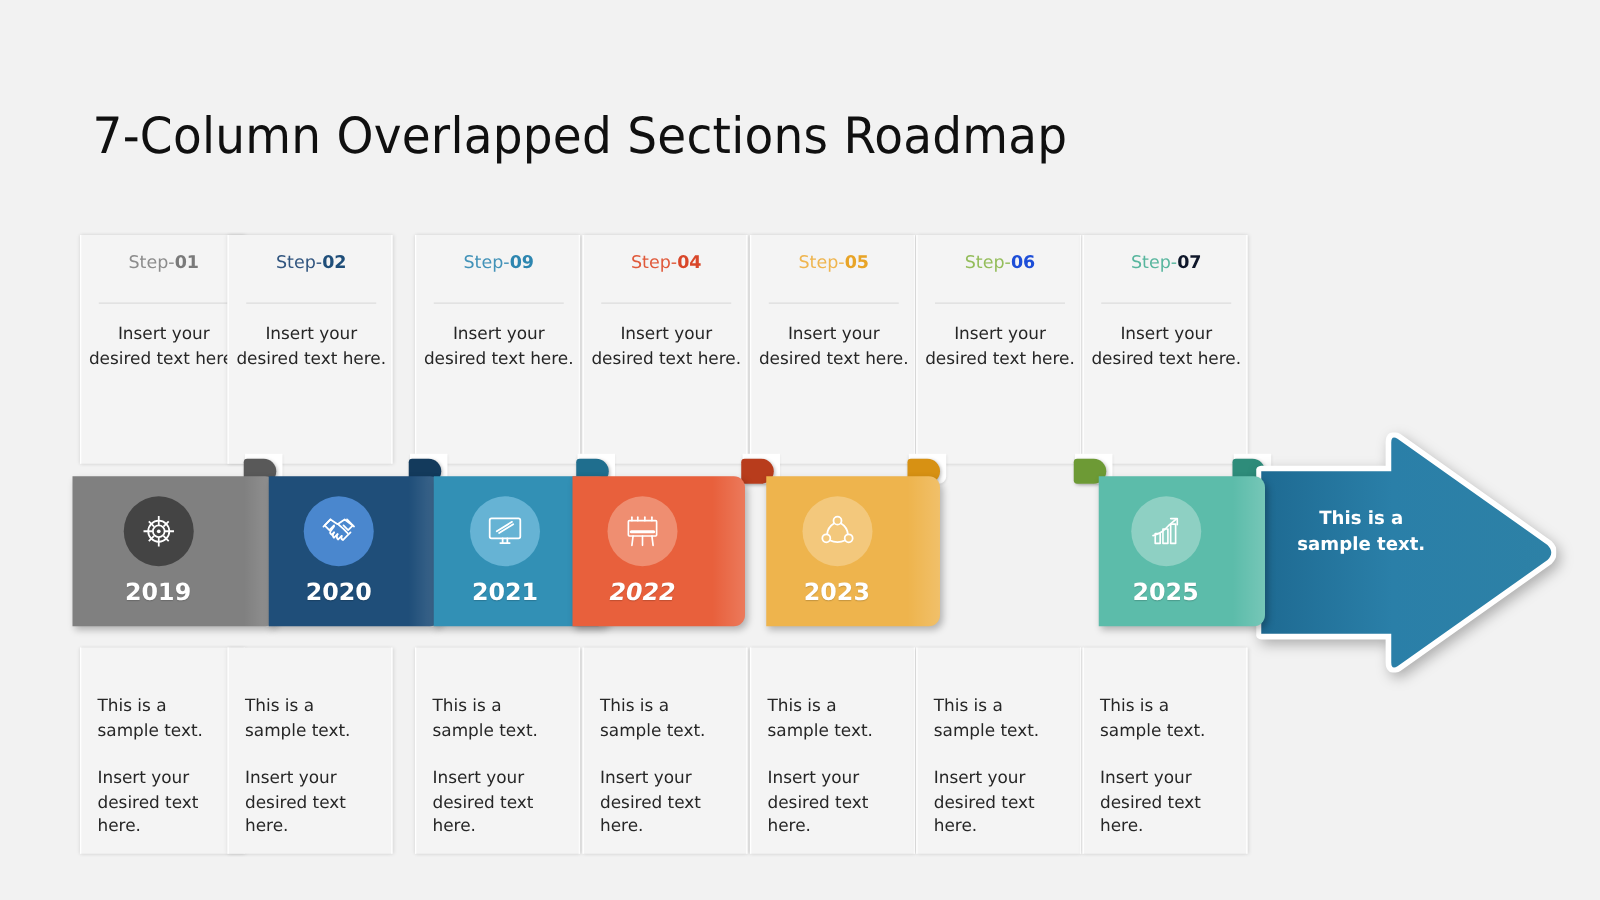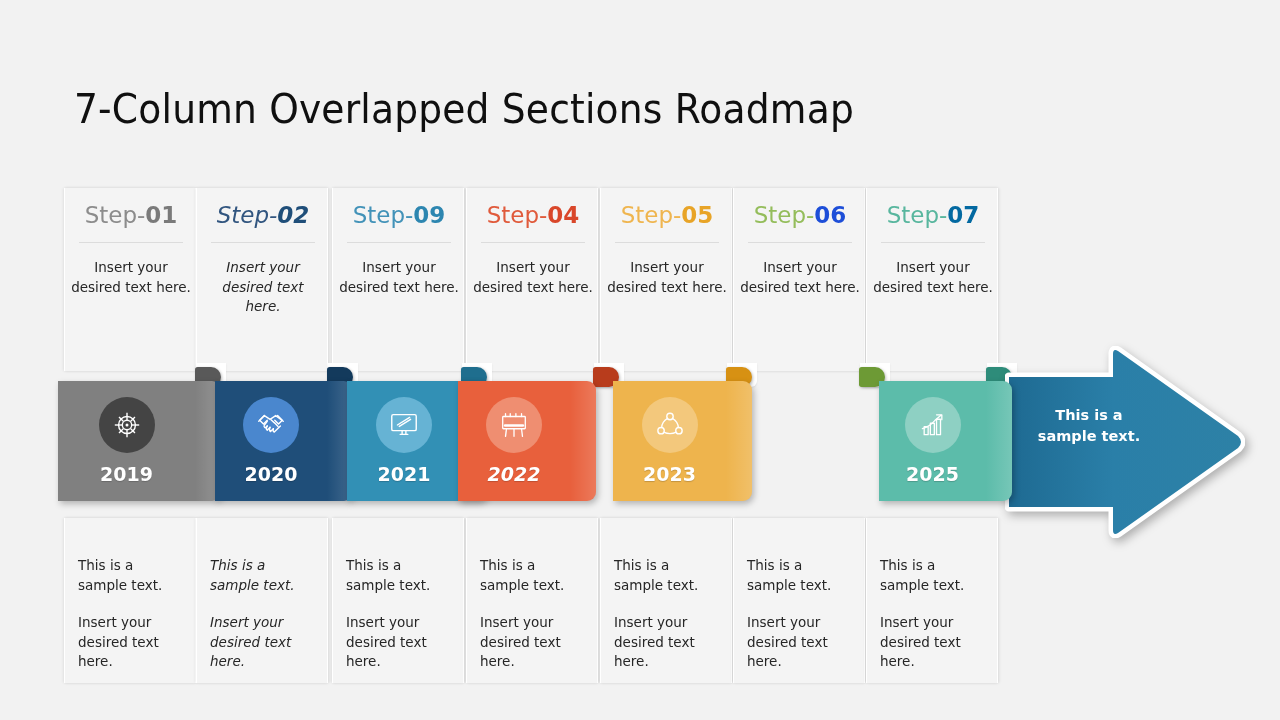--- a/index.html
+++ b/index.html
@@ -69,21 +69,21 @@
     border-left: 1px solid #ffffff;
     box-sizing: border-box;
   }
 
   .step-label {
     position: absolute;
     left: 0;
     top: 14px;
     width: 132px;
     text-align: center;
-    font-size: 23px;
+    font-size: 14px;
     font-family: "DejaVu Sans", sans-serif;
     white-space: nowrap;
   }
   .step-label .pre { font-weight: 400; }
   .step-label .num { font-weight: 700; }
 
   .hr {
     position: absolute;
     left: 14px;
     top: 54px;
@@ -240,21 +240,21 @@
         <span class="pre" style="color:#8c8c8c">Step-</span><span class="num" style="color:#7a7a7a">01</span>
       </div>
       <div class="hr"></div>
       <div class="top-text">Insert your desired text here.</div>
     </div>
     <div class="col-card-bot">
       <div class="bot-text-1">This is a sample text.</div>
       <div class="bot-text-2">Insert your desired text here.</div>
     </div>
       </div>
-      <div class="col" style="left: 196px; font-style: italic;">
+      <div class="col" style="left: 182px;">
     <div class="col-card-top">
       <div class="step-label">
         <span class="pre" style="color:#31557f">Step-</span><span class="num" style="color:#1f4e79">02</span>
       </div>
       <div class="hr"></div>
       <div class="top-text">Insert your desired text here.</div>
     </div>
     <div class="col-card-bot">
       <div class="bot-text-1">This is a sample text.</div>
       <div class="bot-text-2">Insert your desired text here.</div>
@@ -308,21 +308,21 @@
       <div class="top-text">Insert your desired text here.</div>
     </div>
     <div class="col-card-bot">
       <div class="bot-text-1">This is a sample text.</div>
       <div class="bot-text-2">Insert your desired text here.</div>
     </div>
       </div>
       <div class="col" style="left: 866px;">
     <div class="col-card-top">
       <div class="step-label">
-        <span class="pre" style="color:#58b69e">Step-</span><span class="num" style="color:#0369a1">07</span>
+        <span class="pre" style="color:#58b69e">Step-</span><span class="num" style="color:#0f172a">07</span>
       </div>
       <div class="hr"></div>
       <div class="top-text">Insert your desired text here.</div>
     </div>
     <div class="col-card-bot">
       <div class="bot-text-1">This is a sample text.</div>
       <div class="bot-text-2">Insert your desired text here.</div>
     </div>
       </div>
     </div>

